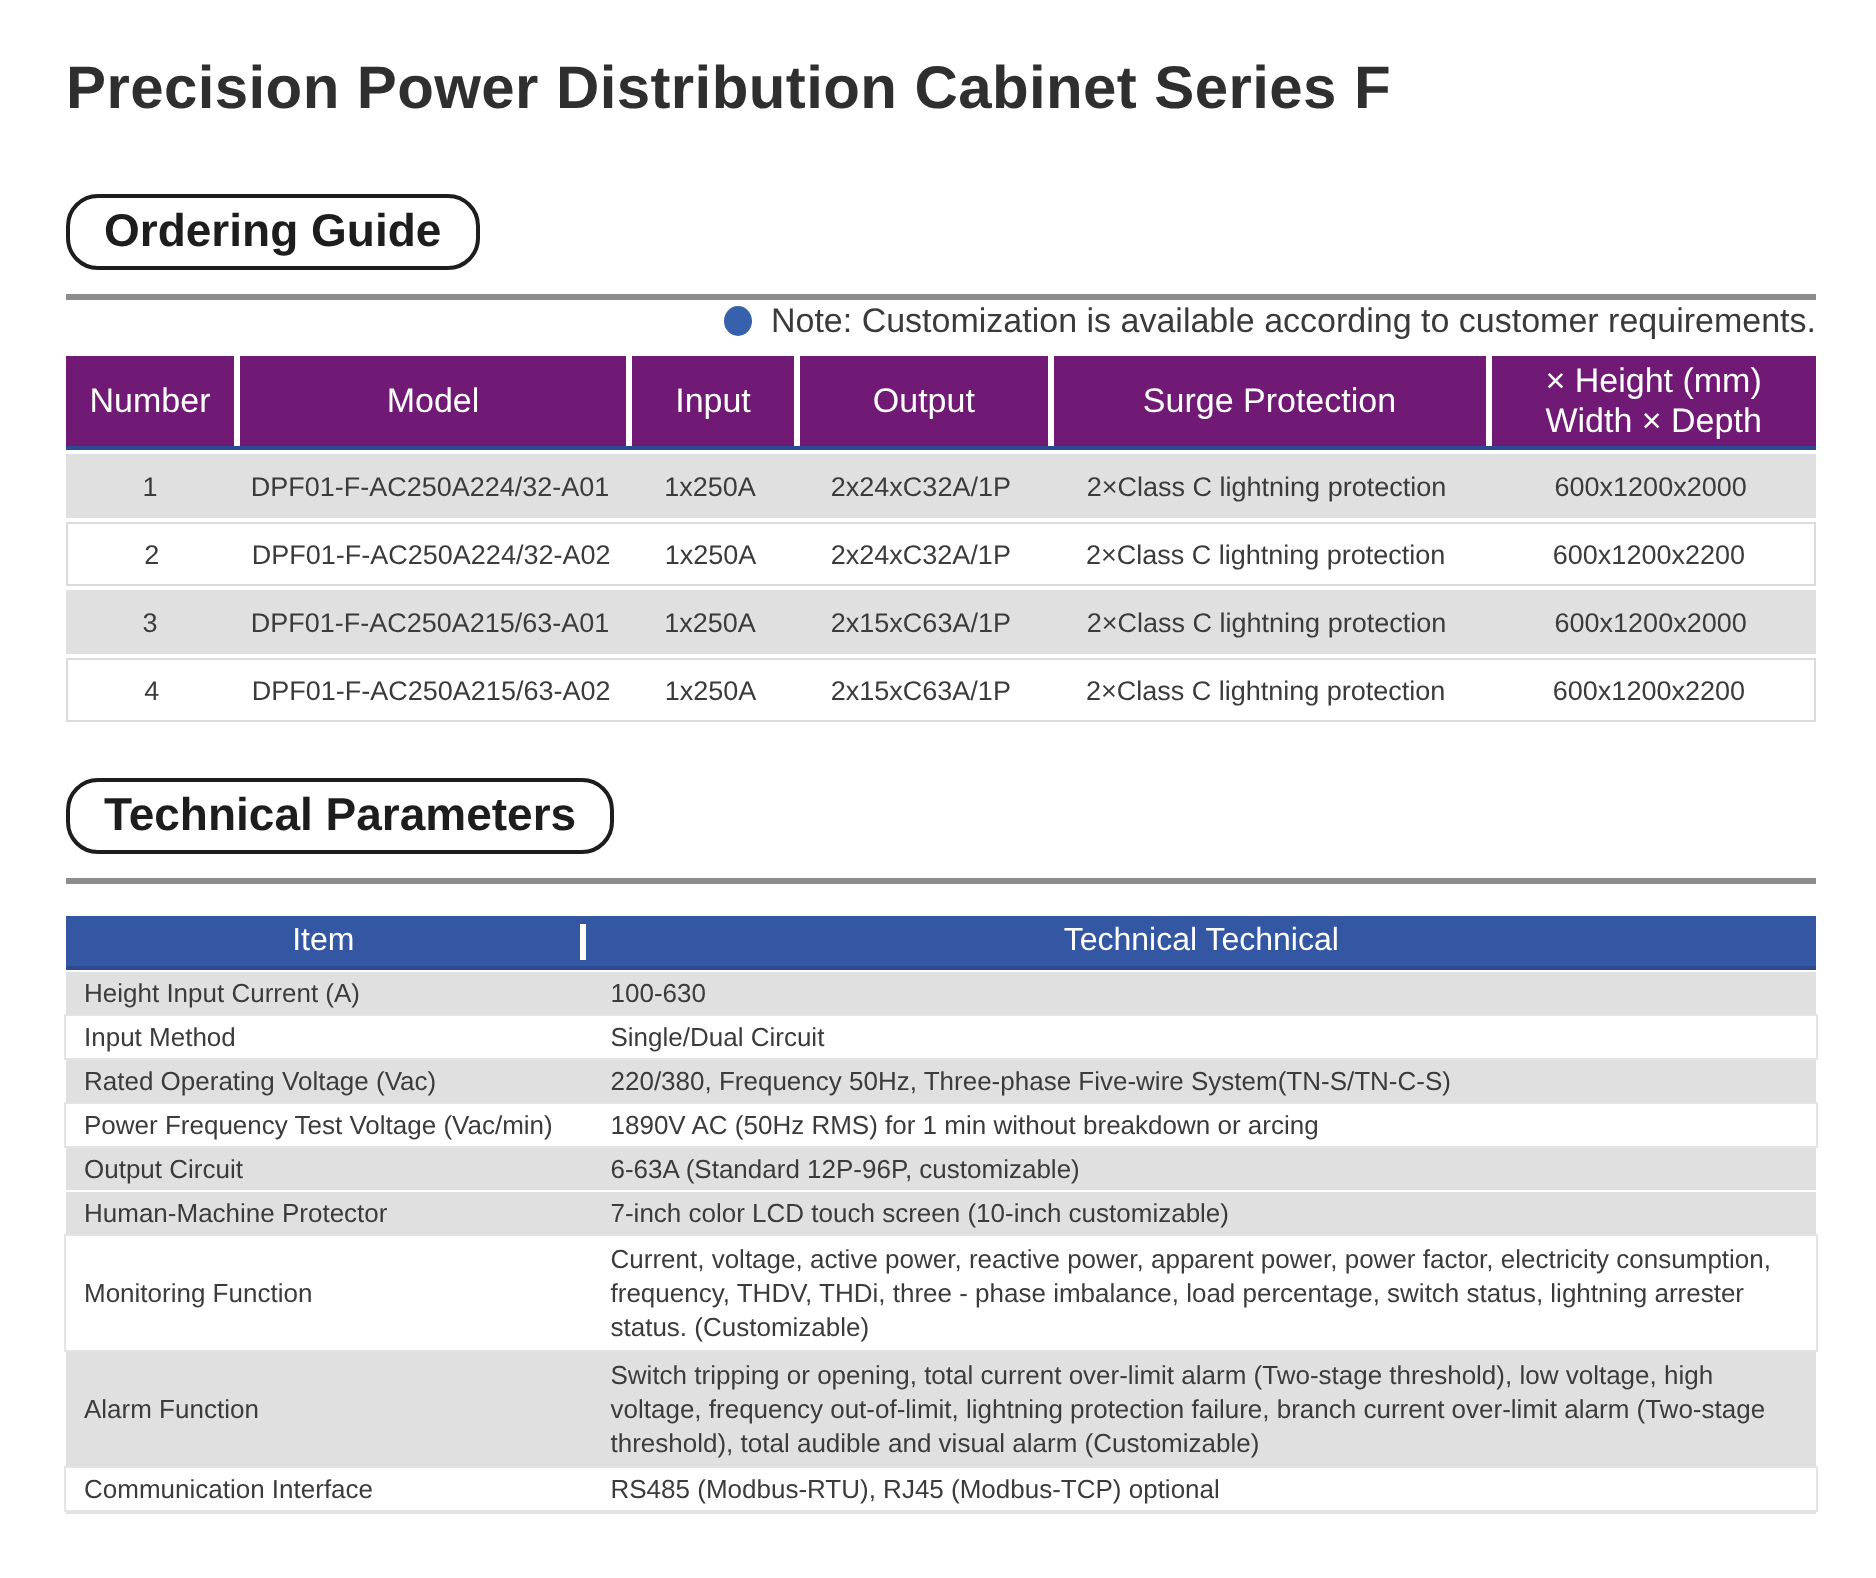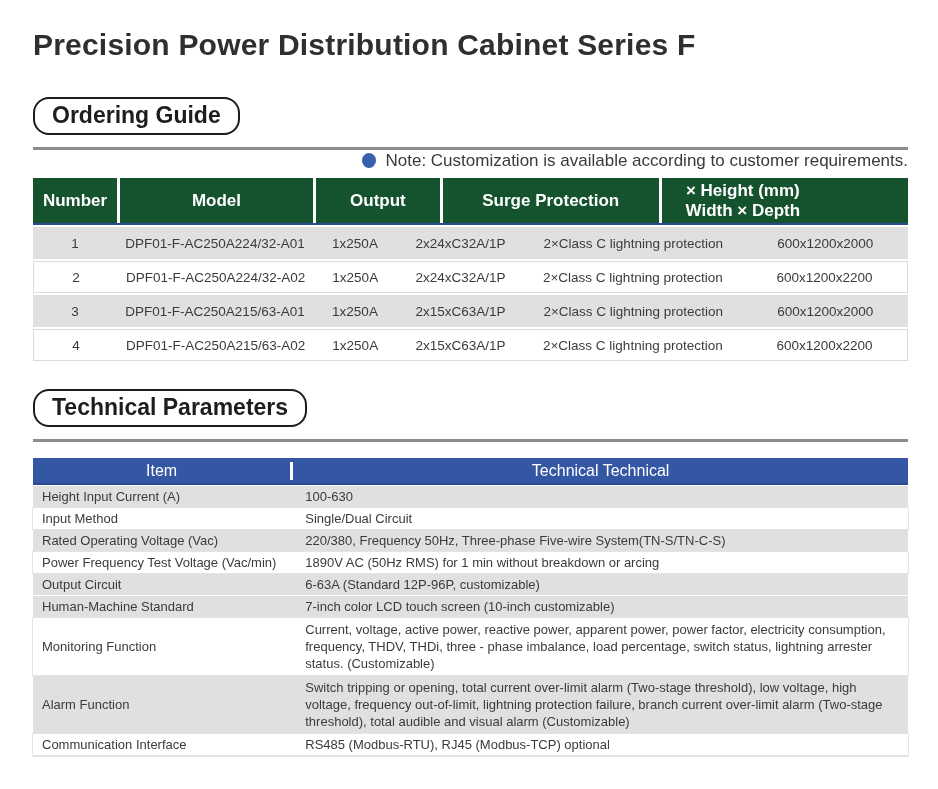--- a/index.html
+++ b/index.html
@@ -60,28 +60,28 @@
     background: #3761ac;
     margin-right: 9px;
     flex: 0 0 auto;
   }
   .note-text { font-size: 17px; color: #3a3a3a; }
 
   
   .otable { width: 875px; margin-top: 7px; }
   .o-head {
     display: flex;
-    background: #14532d;
+    background: #701a75;
     border-bottom: 2px solid #2b4a91;
     height: 47px;
     align-items: center;
     text-align: center;
     color: #ffffff;
     font-size: 17px;
-    font-weight: 700;
+    font-weight: 400;
   }
   .o-head .hcell {
     display: flex;
     flex-direction: column;
     justify-content: center;
     height: 100%;
     line-height: 20px;
   }
   .hcell + .hcell { border-left: 3px solid #ffffff; }
   .o-row {
@@ -148,20 +148,21 @@
 
     <div class="note-row">
       <span class="note-dot"></span>
       <span class="note-text">Note: Customization is available according to customer requirements.</span>
     </div>
 
     <div class="otable">
       <div class="o-head">
         <div class="hcell c1">Number</div>
         <div class="hcell c2">Model</div>
+        <div class="hcell c3">Input</div>
         <div class="hcell c4">Output</div>
         <div class="hcell c5">Surge Protection</div>
         <div class="hcell c6">
           <span>× Height (mm)</span>
           <span>Width × Depth</span>
         </div>
       </div>
 
       <div class="o-row gray">
         <div class="cell c1">1</div>
@@ -220,21 +221,21 @@
       </div>
       <div class="t-row single white">
         <div class="t-item t-item-col">Power Frequency Test Voltage (Vac/min)</div>
         <div class="t-param t-param-col">1890V AC (50Hz RMS) for 1 min without breakdown or arcing</div>
       </div>
       <div class="t-row single gray">
         <div class="t-item t-item-col">Output Circuit</div>
         <div class="t-param t-param-col">6-63A (Standard 12P-96P, customizable)</div>
       </div>
       <div class="t-row single gray">
-        <div class="t-item t-item-col">Human-Machine Standard</div>
+        <div class="t-item t-item-col">Human-Machine Protector</div>
         <div class="t-param t-param-col">7-inch color LCD touch screen (10-inch customizable)</div>
       </div>
       <div class="t-row multi white">
         <div class="t-item t-item-col">Monitoring Function</div>
         <div class="t-param t-param-col">Current, voltage, active power, reactive power, apparent power, power factor, electricity consumption, frequency, THDV, THDi, three - phase imbalance, load percentage, switch status, lightning arrester status. (Customizable)</div>
       </div>
       <div class="t-row multi gray">
         <div class="t-item t-item-col">Alarm Function</div>
         <div class="t-param t-param-col">Switch tripping or opening, total current over-limit alarm (Two-stage threshold), low voltage, high voltage, frequency out-of-limit, lightning protection failure, branch current over-limit alarm (Two-stage threshold), total audible and visual alarm (Customizable)</div>
       </div>

